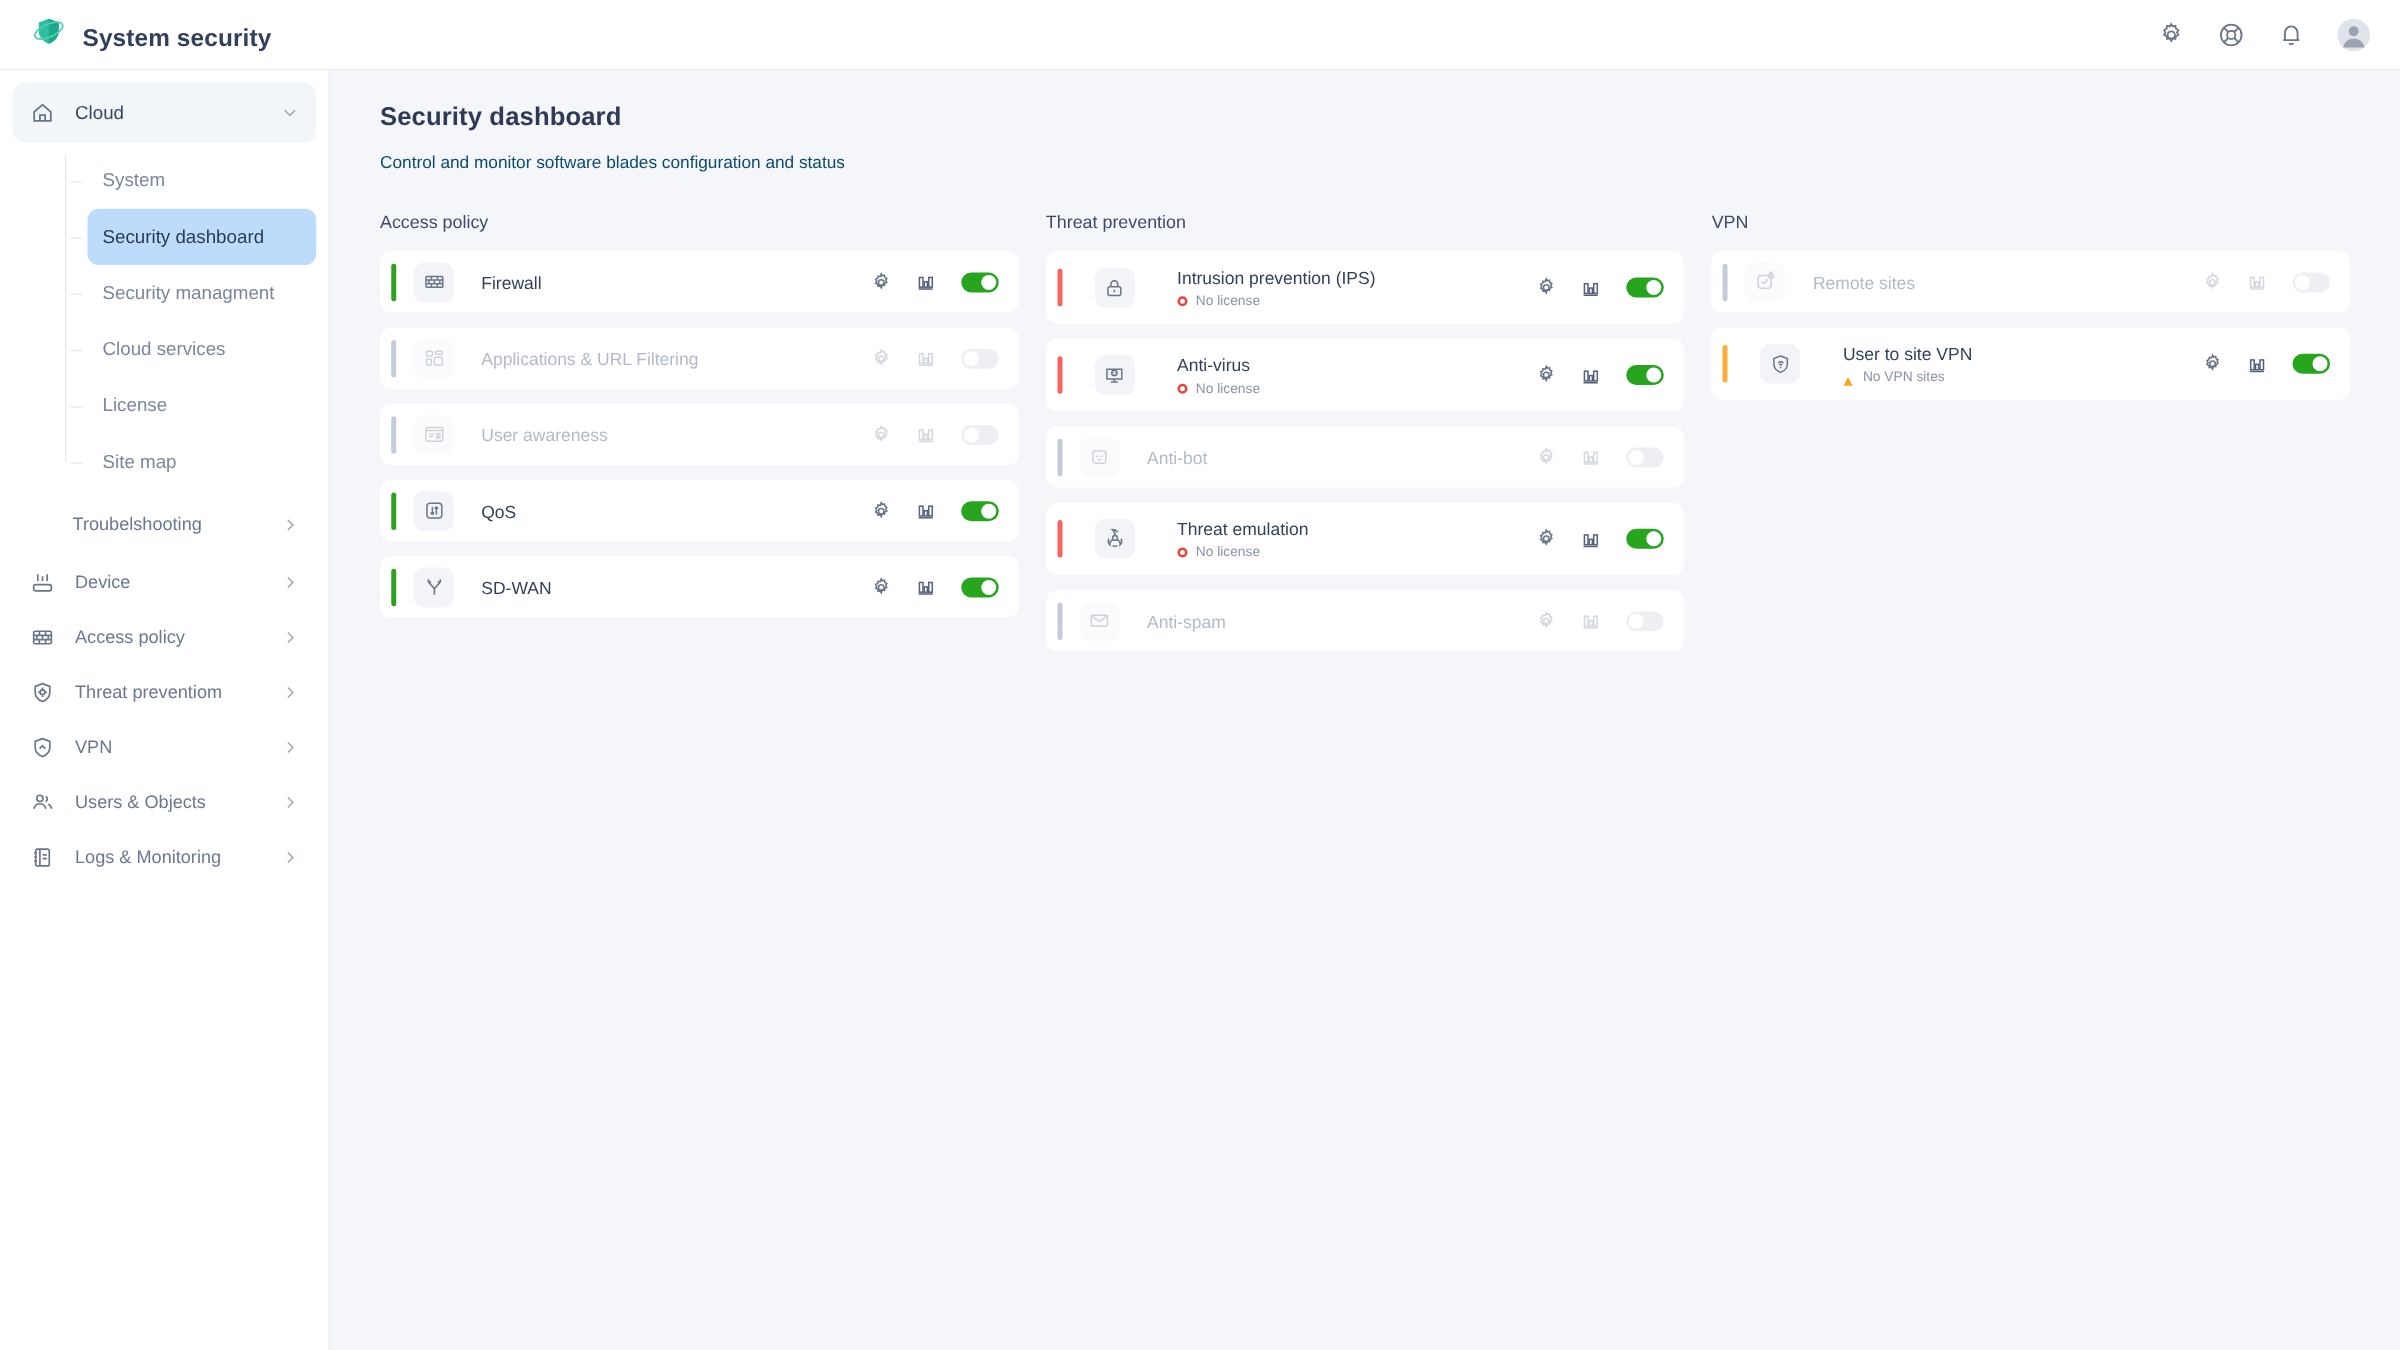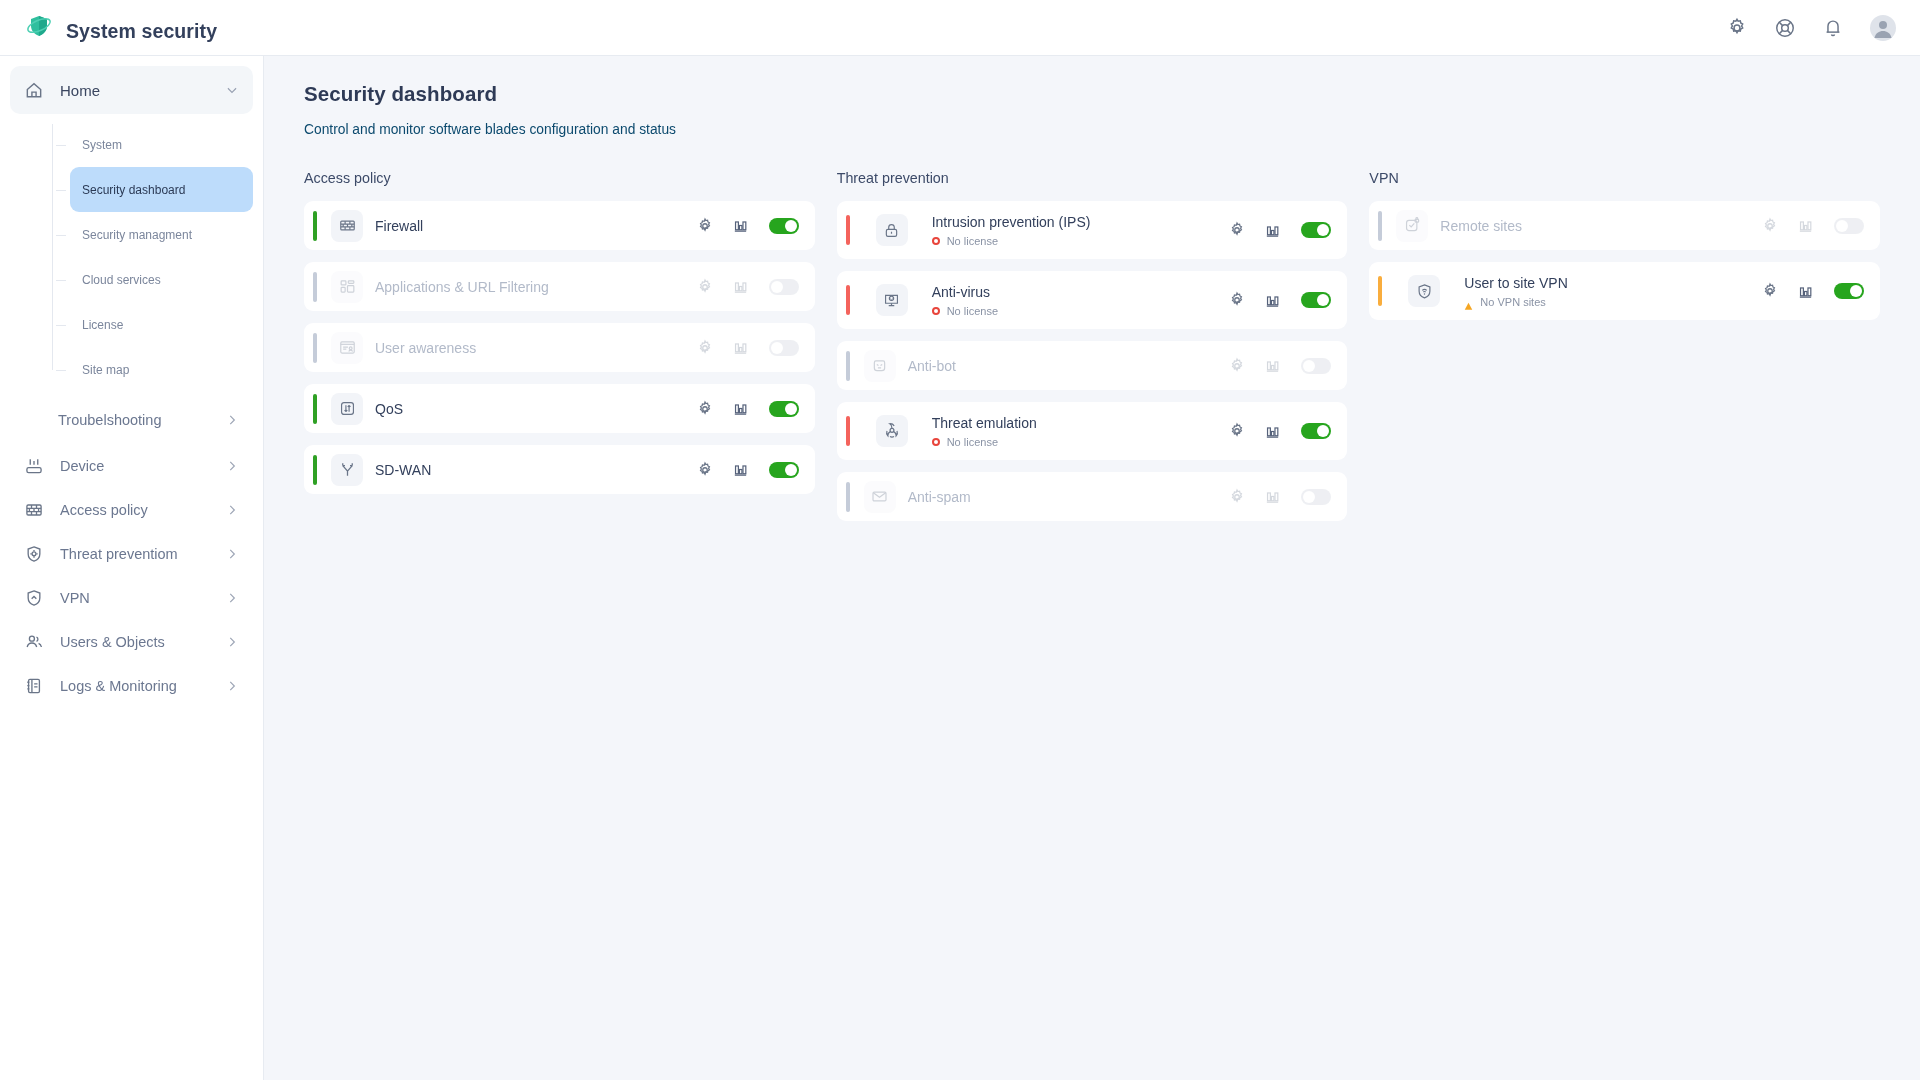--- a/index.html
+++ b/index.html
@@ -58,21 +58,21 @@
     background: #f3f6f9; color: #3a4660; border-radius: 10px;
     height: 40px; margin-bottom: 4px;
   }
   .tree { position: relative; padding-left: 22px; }
   .tree:before {
     content: ""; position: absolute; left: 8px; top: 2px; bottom: 22px;
     width: 1px; background: #e4e8ef;
   }
   .tree-item {
     position: relative; height: 45px; display: flex; align-items: center;
-    font-size: 12px; color: #7b869c;
+    font-size: 15px; color: #7b869c;
     padding: 0 12px; border-radius: 9px; cursor: pointer;
     margin-left: 4px;
   }
   .tree-item:before {
     content: ""; position: absolute; left: -14px; top: 50%;
     width: 10px; height: 1px; background: #e4e8ef;
   }
   .tree-item.active {
     background: #bddcfb; color: #2b3a55; font-weight: normal;
   }
@@ -96,21 +96,21 @@
   .accent { width: 4px; border-radius: 2px; height: 30px; margin: 0 14px 0 9px; flex: none; }
   .accent.green { background: #2fa024; }
   .accent.red    { background: #f4635c; }
   .accent.amber  { background: #f9ad3d; }
   .accent.grey   { background: #c5ccd9; }
   .blade-ico {
     width: 32px; height: 32px; border-radius: 8px;
     background: #f2f4f8; flex: none;
     display: flex; align-items: center; justify-content: center;
   }
-  .blade-txt { margin-left: 12px; flex: 1; min-width: 0; }
+  .blade-txt { margin-left: 22px; flex: 1; min-width: 0; }
   .blade-name { font-size: 14px; color: #33405c; white-space: nowrap; }
   .card.off .blade-name { color: #b2bac9; }
   .status { display: flex; align-items: center; gap: 7px; margin-top: 5px; }
   .status-text { font-size: 11px; color: #8a93a5; }
   .dot-ring {
     width: 8px; height: 8px; border-radius: 50%;
     border: 2px solid #e8453c; background: #fff; flex: none;
   }
   .tri { width: 9px; height: 9px; flex: none; }
   .actions { display: flex; align-items: center; gap: 18px; flex: none; }
@@ -177,21 +177,21 @@
 
   <div class="sidebar">
 
     <div class="nav-row home">
       <span class="nav-ico">
         <svg viewBox="0 0 24 24" fill="none" stroke="#6a7588" stroke-width="1.7">
           <path d="M4 11.5 12 4.5l8 7V20H4z"></path>
           <path d="M9.5 20v-5.5h5V20"></path>
         </svg>
       </span>
-      <span class="label">Home</span>
+      <span class="label">Cloud</span>
       <span class="chev">
         <svg viewBox="0 0 24 24" fill="none" stroke="#7b869c" stroke-width="2">
             <path d="M5 9l7 7 7-7"></path>
           </svg>
       </span>
     </div>
 
     <div class="sub-wrap">
 
       <div class="tree">

